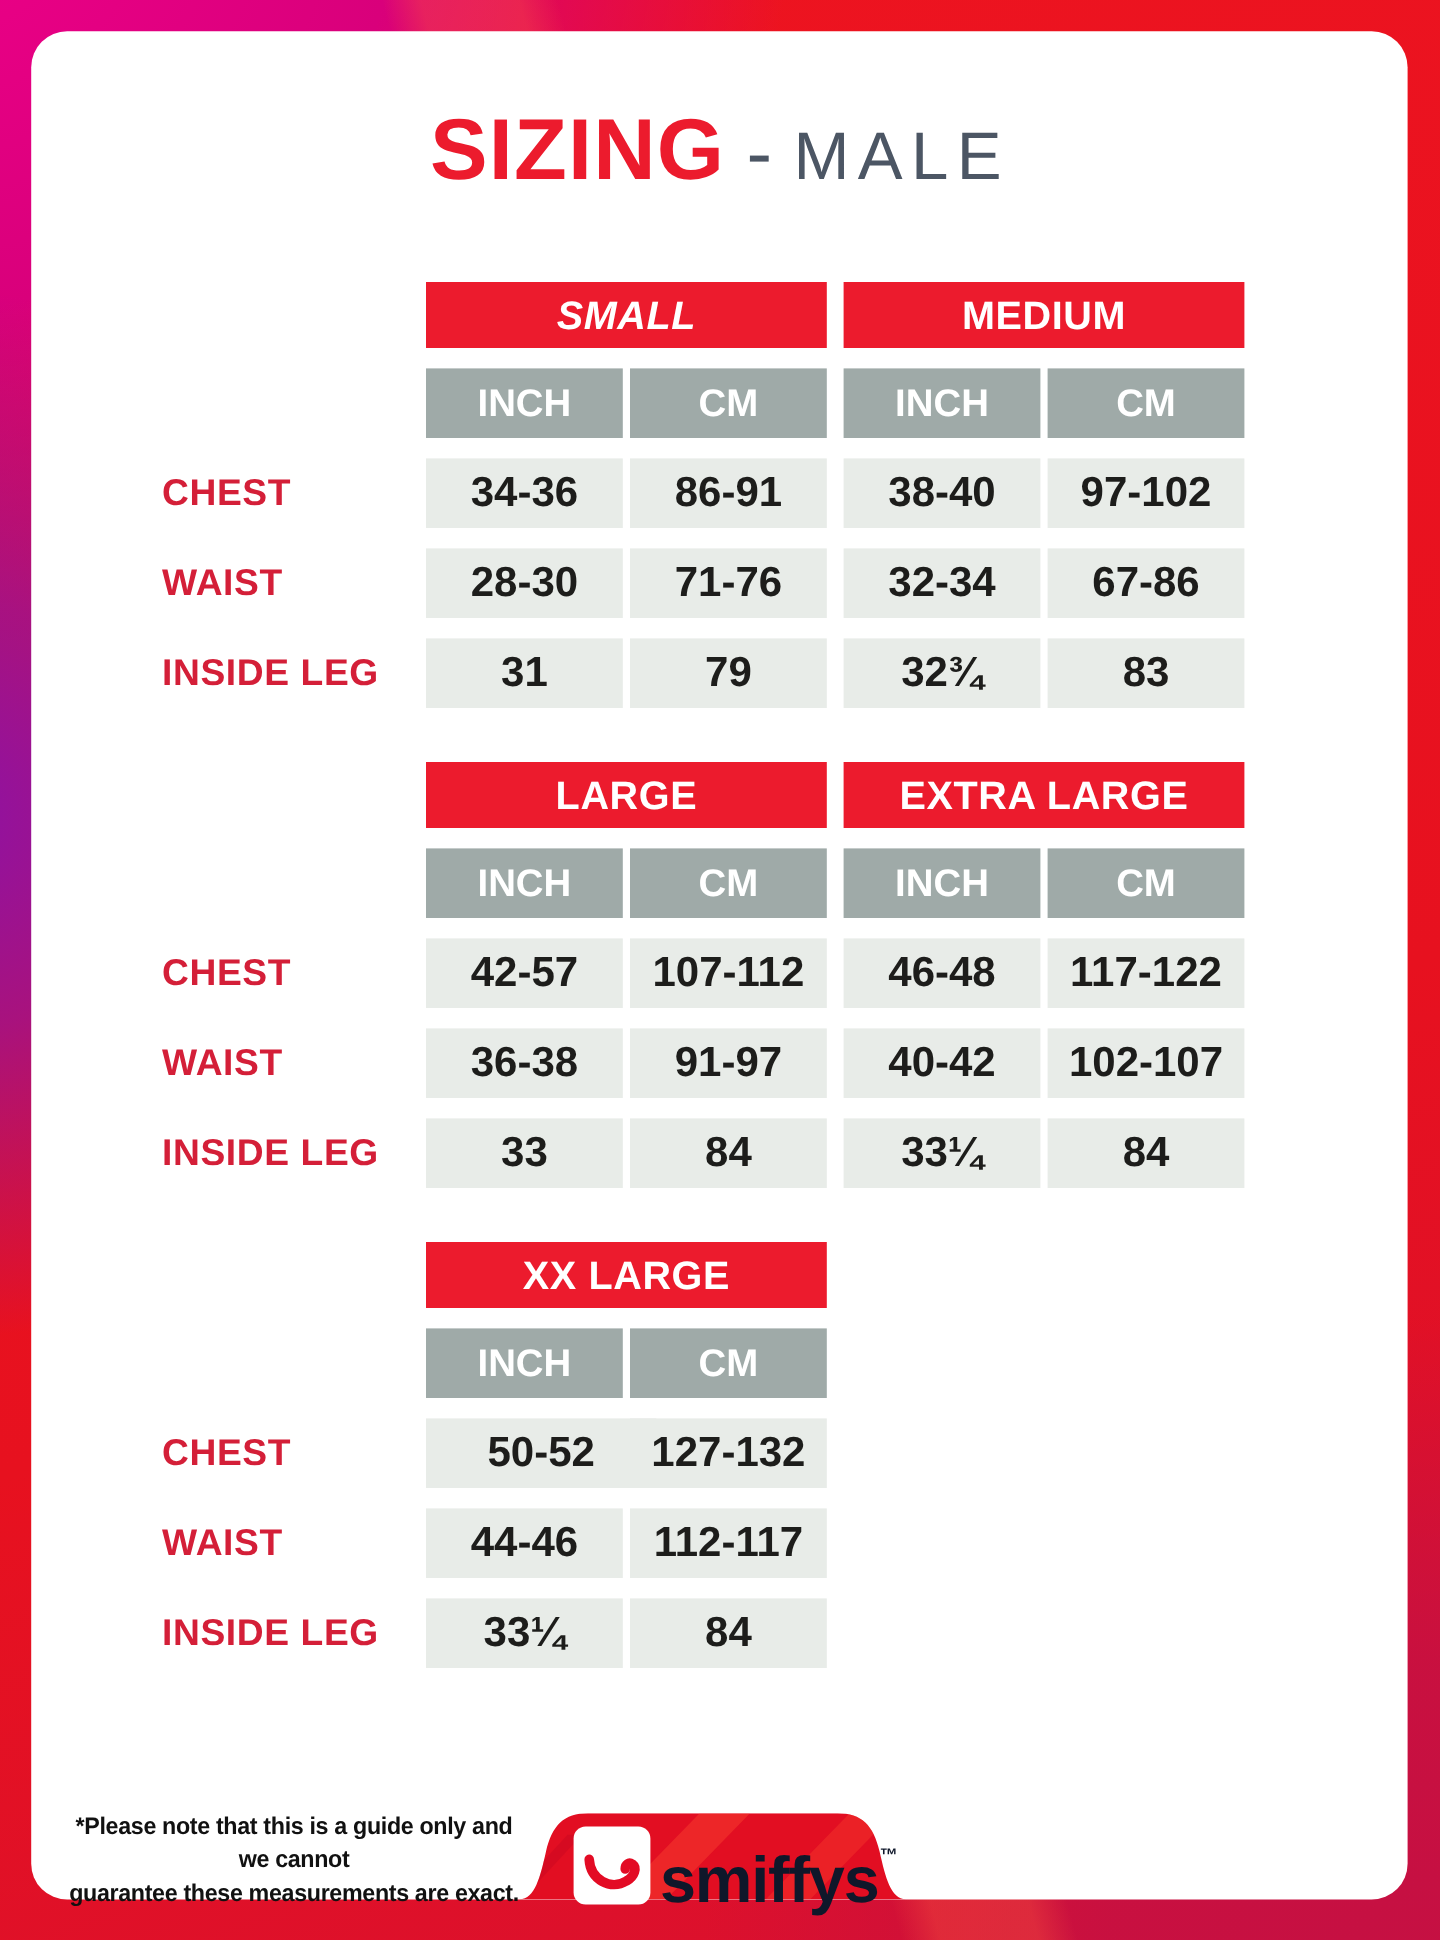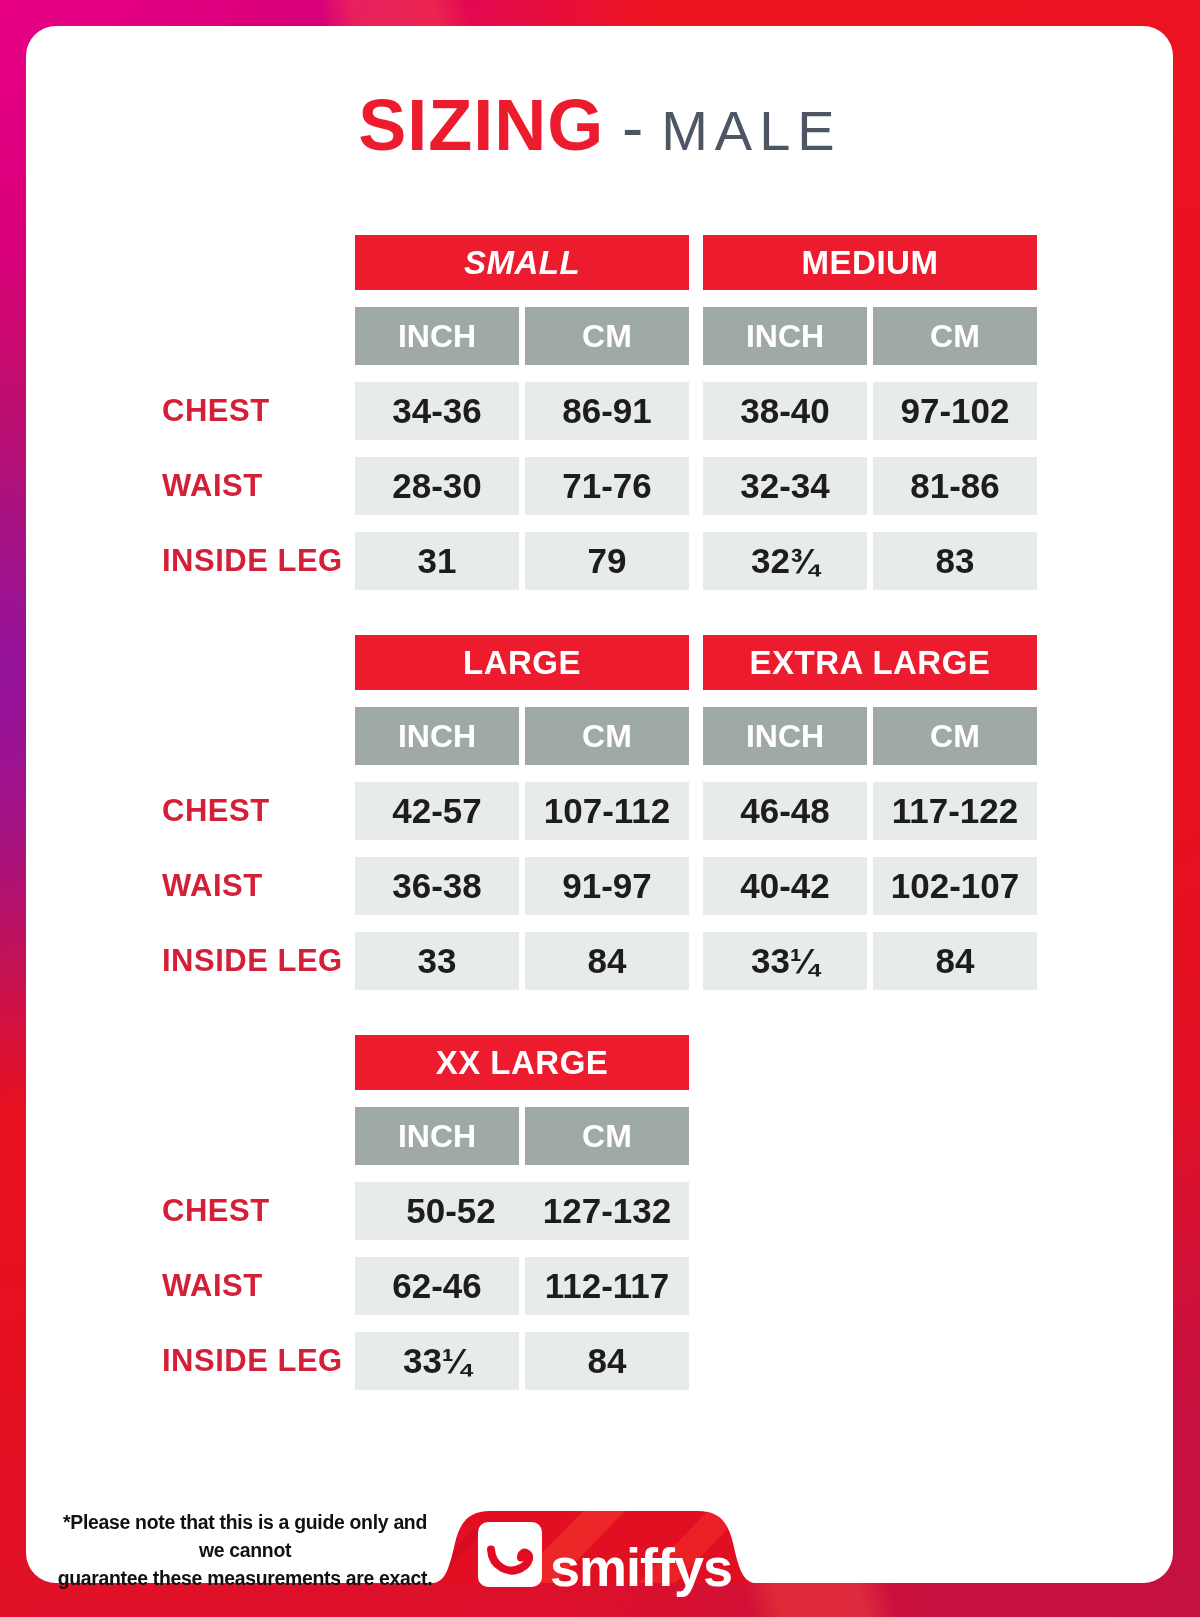--- a/index.html
+++ b/index.html
@@ -36,37 +36,37 @@
     position:absolute;height:58px;background:var(--unit-gray);color:#fff;
     font-size:32px;font-weight:bold;display:flex;align-items:center;justify-content:center;
   }
   .cell{
     position:absolute;height:58px;background:var(--cell-bg);color:#1d1d1b;
     font-size:35px;font-weight:bold;display:flex;align-items:center;justify-content:center;
   }
   .row-label{
     position:absolute;height:58px;color:var(--label-red);
     font-size:31px;font-weight:bold;display:flex;align-items:center;justify-content:flex-start;
-    white-space:nowrap;letter-spacing:0.5px;margin-left:27px;
+    white-space:nowrap;letter-spacing:0.5px;
   }
   .note{
     position:absolute;left:45px;top:1508px;width:400px;
     text-align:center;font-size:20px;font-weight:bold;color:#111;
     line-height:28px;letter-spacing:-0.3px;transform:scaleX(0.97);
   }
   .logo-tab{position:absolute;left:433px;top:1503px;width:322px;height:80px;}
   .logo-tab svg.tab-shape{position:absolute;left:0;top:0;}
   .logo-square{
     position:absolute;left:45px;top:19px;width:64px;height:65px;
     background:#fff;border-radius:10px;
   }
   .logo-square svg{position:absolute;left:0;top:0;}
   .logo-text{
     position:absolute;left:117px;top:14px;height:64px;line-height:60px;
-    color:#ffffff;font-size:54px;font-weight:bold;letter-spacing:-1px;white-space:nowrap;
+    color:#0f172a;font-size:54px;font-weight:bold;letter-spacing:-1px;white-space:nowrap;
   }
   .logo-text .tm{font-size:15px;vertical-align:34px;letter-spacing:0;margin-left:1px;}
 </style>
 </head>
 <body>
 
 <div id="page" style="--header-red: #ec1b2d; --label-red: #d41f38; --unit-gray: #9faaa8; --cell-bg: #e8ece8; --title-gray: #4c5664;">
   <div class="card"></div>
 
   <div class="title">
@@ -83,21 +83,21 @@
         <div class="band-gray" style="left: 873px; width: 164px; top: 72px;">CM</div>
         <div class="row-label" style="left: 135px; top: 147px;">CHEST</div>
         <div class="cell" style="left: 355px; width: 164px; top: 147px;">34-36</div>
         <div class="cell" style="left: 525px; width: 164px; top: 147px;">86-91</div>
         <div class="cell" style="left: 703px; width: 164px; top: 147px;">38-40</div>
         <div class="cell" style="left: 873px; width: 164px; top: 147px;">97-102</div>
         <div class="row-label" style="left: 135px; top: 222px;">WAIST</div>
         <div class="cell" style="left: 355px; width: 164px; top: 222px;">28-30</div>
         <div class="cell" style="left: 525px; width: 164px; top: 222px;">71-76</div>
         <div class="cell" style="left: 703px; width: 164px; top: 222px;">32-34</div>
-        <div class="cell" style="left: 873px; width: 164px; top: 222px;">81-86</div>
+        <div class="cell" style="left: 873px; width: 164px; top: 222px;">67-86</div>
         <div class="row-label" style="left: 135px; top: 297px;">INSIDE LEG</div>
         <div class="cell" style="left: 355px; width: 164px; top: 297px;">31</div>
         <div class="cell" style="left: 525px; width: 164px; top: 297px;">79</div>
         <div class="cell" style="left: 703px; width: 164px; top: 297px;">32¾</div>
         <div class="cell" style="left: 873px; width: 164px; top: 297px;">83</div>
       </div>
       <div class="table-block" style="top: 635px;">
         <div class="band-red" style="left: 355px; width: 334px; top: 0px;">LARGE</div>
         <div class="band-gray" style="left: 355px; width: 164px; top: 72px;">INCH</div>
         <div class="band-gray" style="left: 525px; width: 164px; top: 72px;">CM</div>
@@ -121,21 +121,21 @@
         <div class="cell" style="left: 873px; width: 164px; top: 297px;">84</div>
       </div>
       <div class="table-block" style="top: 1035px;">
         <div class="band-red" style="left: 355px; width: 334px; top: 0px;">XX LARGE</div>
         <div class="band-gray" style="left: 355px; width: 164px; top: 72px;">INCH</div>
         <div class="band-gray" style="left: 525px; width: 164px; top: 72px;">CM</div>
         <div class="row-label" style="left: 135px; top: 147px;">CHEST</div>
         <div class="cell" style="left: 355px; width: 192px; top: 147px;">50-52</div>
         <div class="cell" style="left: 525px; width: 164px; top: 147px;">127-132</div>
         <div class="row-label" style="left: 135px; top: 222px;">WAIST</div>
-        <div class="cell" style="left: 355px; width: 164px; top: 222px;">62-46</div>
+        <div class="cell" style="left: 355px; width: 164px; top: 222px;">44-46</div>
         <div class="cell" style="left: 525px; width: 164px; top: 222px;">112-117</div>
         <div class="row-label" style="left: 135px; top: 297px;">INSIDE LEG</div>
         <div class="cell" style="left: 355px; width: 164px; top: 297px;">33¼</div>
         <div class="cell" style="left: 525px; width: 164px; top: 297px;">84</div>
       </div>
     </div>
 
   <div class="note">
     <div>*Please note that this is a guide only and we cannot</div>
     <div>guarantee these measurements are exact.</div>

